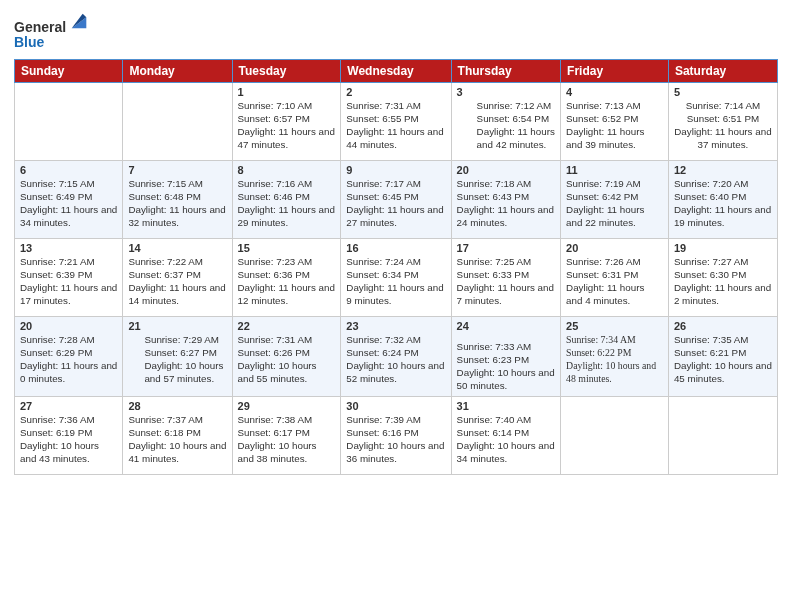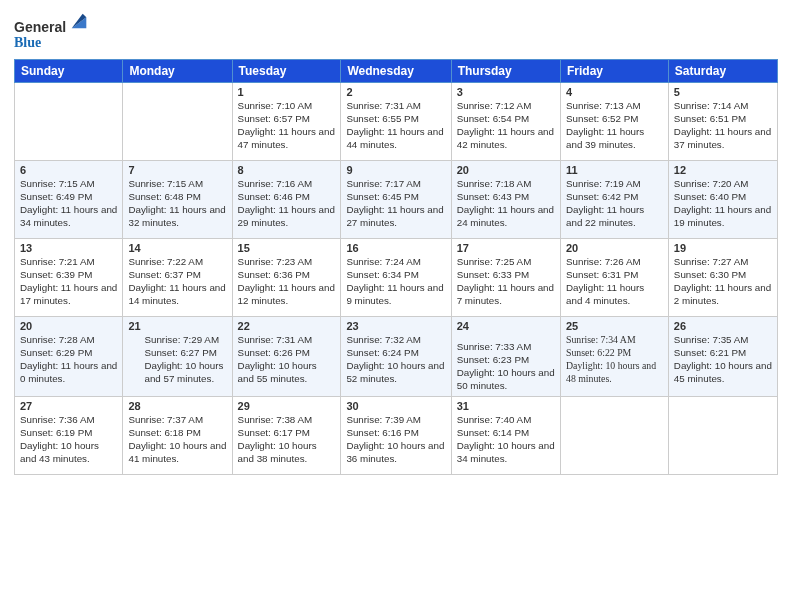--- a/index.html
+++ b/index.html
@@ -25,21 +25,21 @@
     .logo {
       display: flex;
       align-items: flex-end;
     }
     .logo-text {
       font-size: 14px;
       font-weight: bold;
       line-height: 1.1;
     }
     .logo-general { color: #333; }
-    .logo-blue { color: #1a6bb5; font-family: Liberation Serif, serif; }
+    .logo-blue { color: #1a6bb5; }
     .logo-icon {
       width: 22px;
       height: 22px;
       margin-left: 2px;
     }
     .title-block {
       text-align: right;
     }
     .month-title {
       font-size: 32px;
@@ -50,21 +50,21 @@
     .location {
       font-size: 14px;
       color: #555;
     }
     .calendar {
       width: 100%;
       border-collapse: collapse;
       font-size: 10.5px;
     }
     .calendar th {
-      background: #1d4ed8;
+      background: #b91c1c;
       color: #fff;
       padding: 4px 6px;
       text-align: left;
       font-size: 12px;
       font-weight: bold;
       border: 1px solid #5090d0;
     }
     .calendar td {
       border: 1px solid #ccc;
       vertical-align: top;
@@ -139,33 +139,33 @@
 Daylight: 11 hours and 47 minutes.</div>
           </td>
           <td>
             <span class="day-number">2</span>
             <div class="day-info" style="white-space: pre-line;">Sunrise: 7:31 AM
 Sunset: 6:55 PM
 Daylight: 11 hours and 44 minutes.</div>
           </td>
           <td>
             <span class="day-number">3</span>
-            <div class="day-info" style="white-space: pre-line;">Sunrise: 7:12 AM
+            <div class="day-info" style="white-space: pre-line; margin-left: 20px;">Sunrise: 7:12 AM
 Sunset: 6:54 PM
 Daylight: 11 hours and 42 minutes.</div>
           </td>
           <td>
             <span class="day-number">4</span>
             <div class="day-info" style="white-space: pre-line;">Sunrise: 7:13 AM
 Sunset: 6:52 PM
 Daylight: 11 hours and 39 minutes.</div>
           </td>
           <td>
             <span class="day-number">5</span>
-            <div class="day-info" style="white-space: pre-line;">Sunrise: 7:14 AM
+            <div class="day-info" style="white-space: pre-line; text-align: center;">Sunrise: 7:14 AM
 Sunset: 6:51 PM
 Daylight: 11 hours and 37 minutes.</div>
           </td>
         </tr>
         <tr>
           <td>
             <span class="day-number">6</span>
             <div class="day-info" style="white-space: pre-line;">Sunrise: 7:15 AM
 Sunset: 6:49 PM
 Daylight: 11 hours and 34 minutes.</div>

